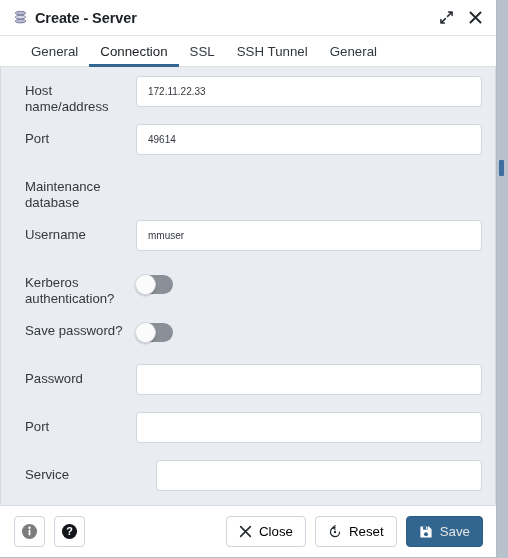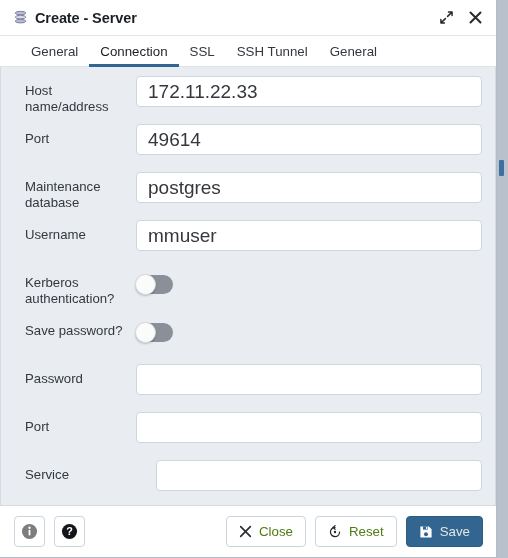--- a/index.html
+++ b/index.html
@@ -152,21 +152,21 @@
     color: #33383d;
   }
 
   .field-input {
     flex: 1 1 auto;
     height: 31px;
     background: #ffffff;
     border: 1px solid #ced6df;
     border-radius: 4px;
     padding: 0 11px;
-    font-size: 19px;
+    font-size: 10px;
     color: #34383d;
     font-family: inherit;
     outline: none;
   }
   .field-input::placeholder { color: #9aa3ad; }
 
   
   .toggle-wrap {
     flex: 1 1 auto;
     display: flex;
@@ -224,21 +224,21 @@
   .btn {
     height: 31px;
     border: 1px solid #ccd4dd;
     border-radius: 4px;
     background: #ffffff;
     display: flex;
     align-items: center;
     gap: 7px;
     padding: 0 12px;
     font-size: 13.3px;
-    color: #4d7c0f;
+    color: #000000;
     cursor: pointer;
     font-family: inherit;
     white-space: nowrap;
   }
   .btn svg { display: block; flex: 0 0 auto; }
   .btn.primary {
     background: #326690;
     border-color: #2d5c82;
     color: #e5e5e5;
   }
@@ -295,21 +295,20 @@
         <input class="field-input" type="text" value="172.11.22.33" style="">
       </div>
 
       <div class="field-row">
         <div class="field-label">Port</div>
         <input class="field-input" type="text" value="49614" style="">
       </div>
 
       <div class="field-row">
         <div class="field-label">Maintenance database</div>
-        <input class="field-input" type="text" value="postgres" style="">
       </div>
 
       <div class="field-row">
         <div class="field-label">Username</div>
         <input class="field-input" type="text" value="mmuser" style="">
       </div>
 
       <div class="field-row">
         <div class="field-label">Kerberos authentication?</div>
         <div class="toggle-wrap">

